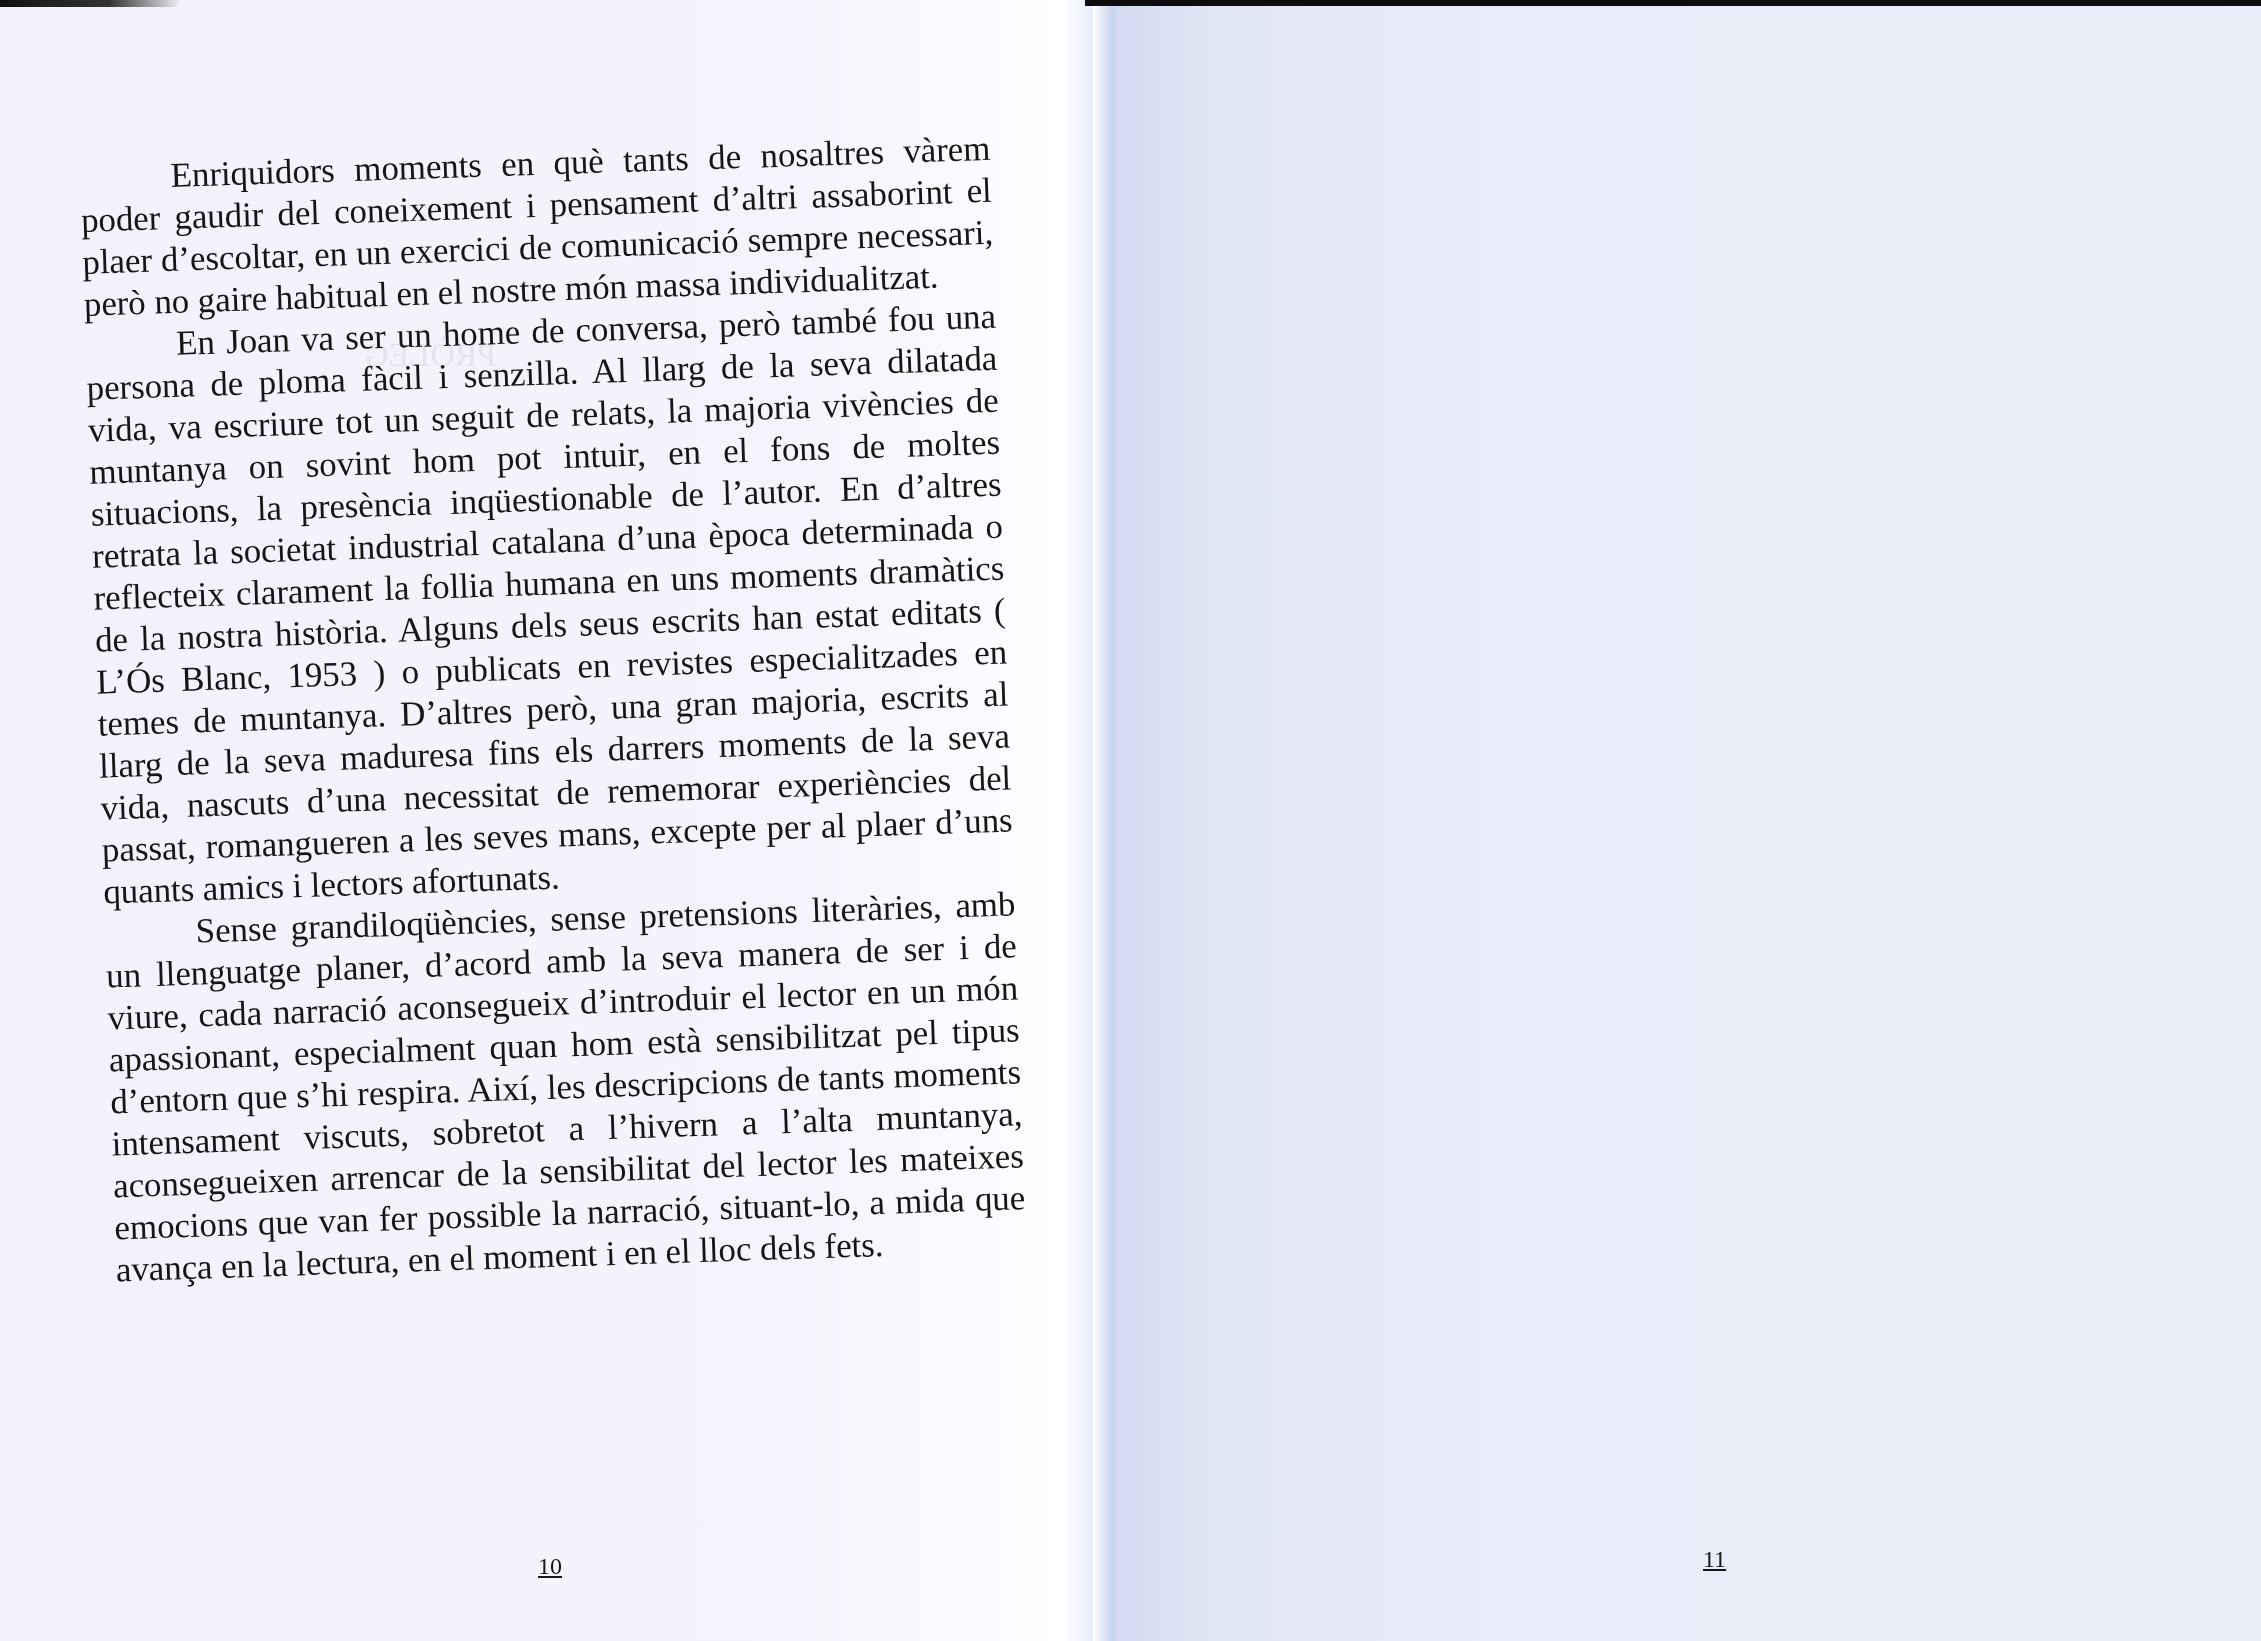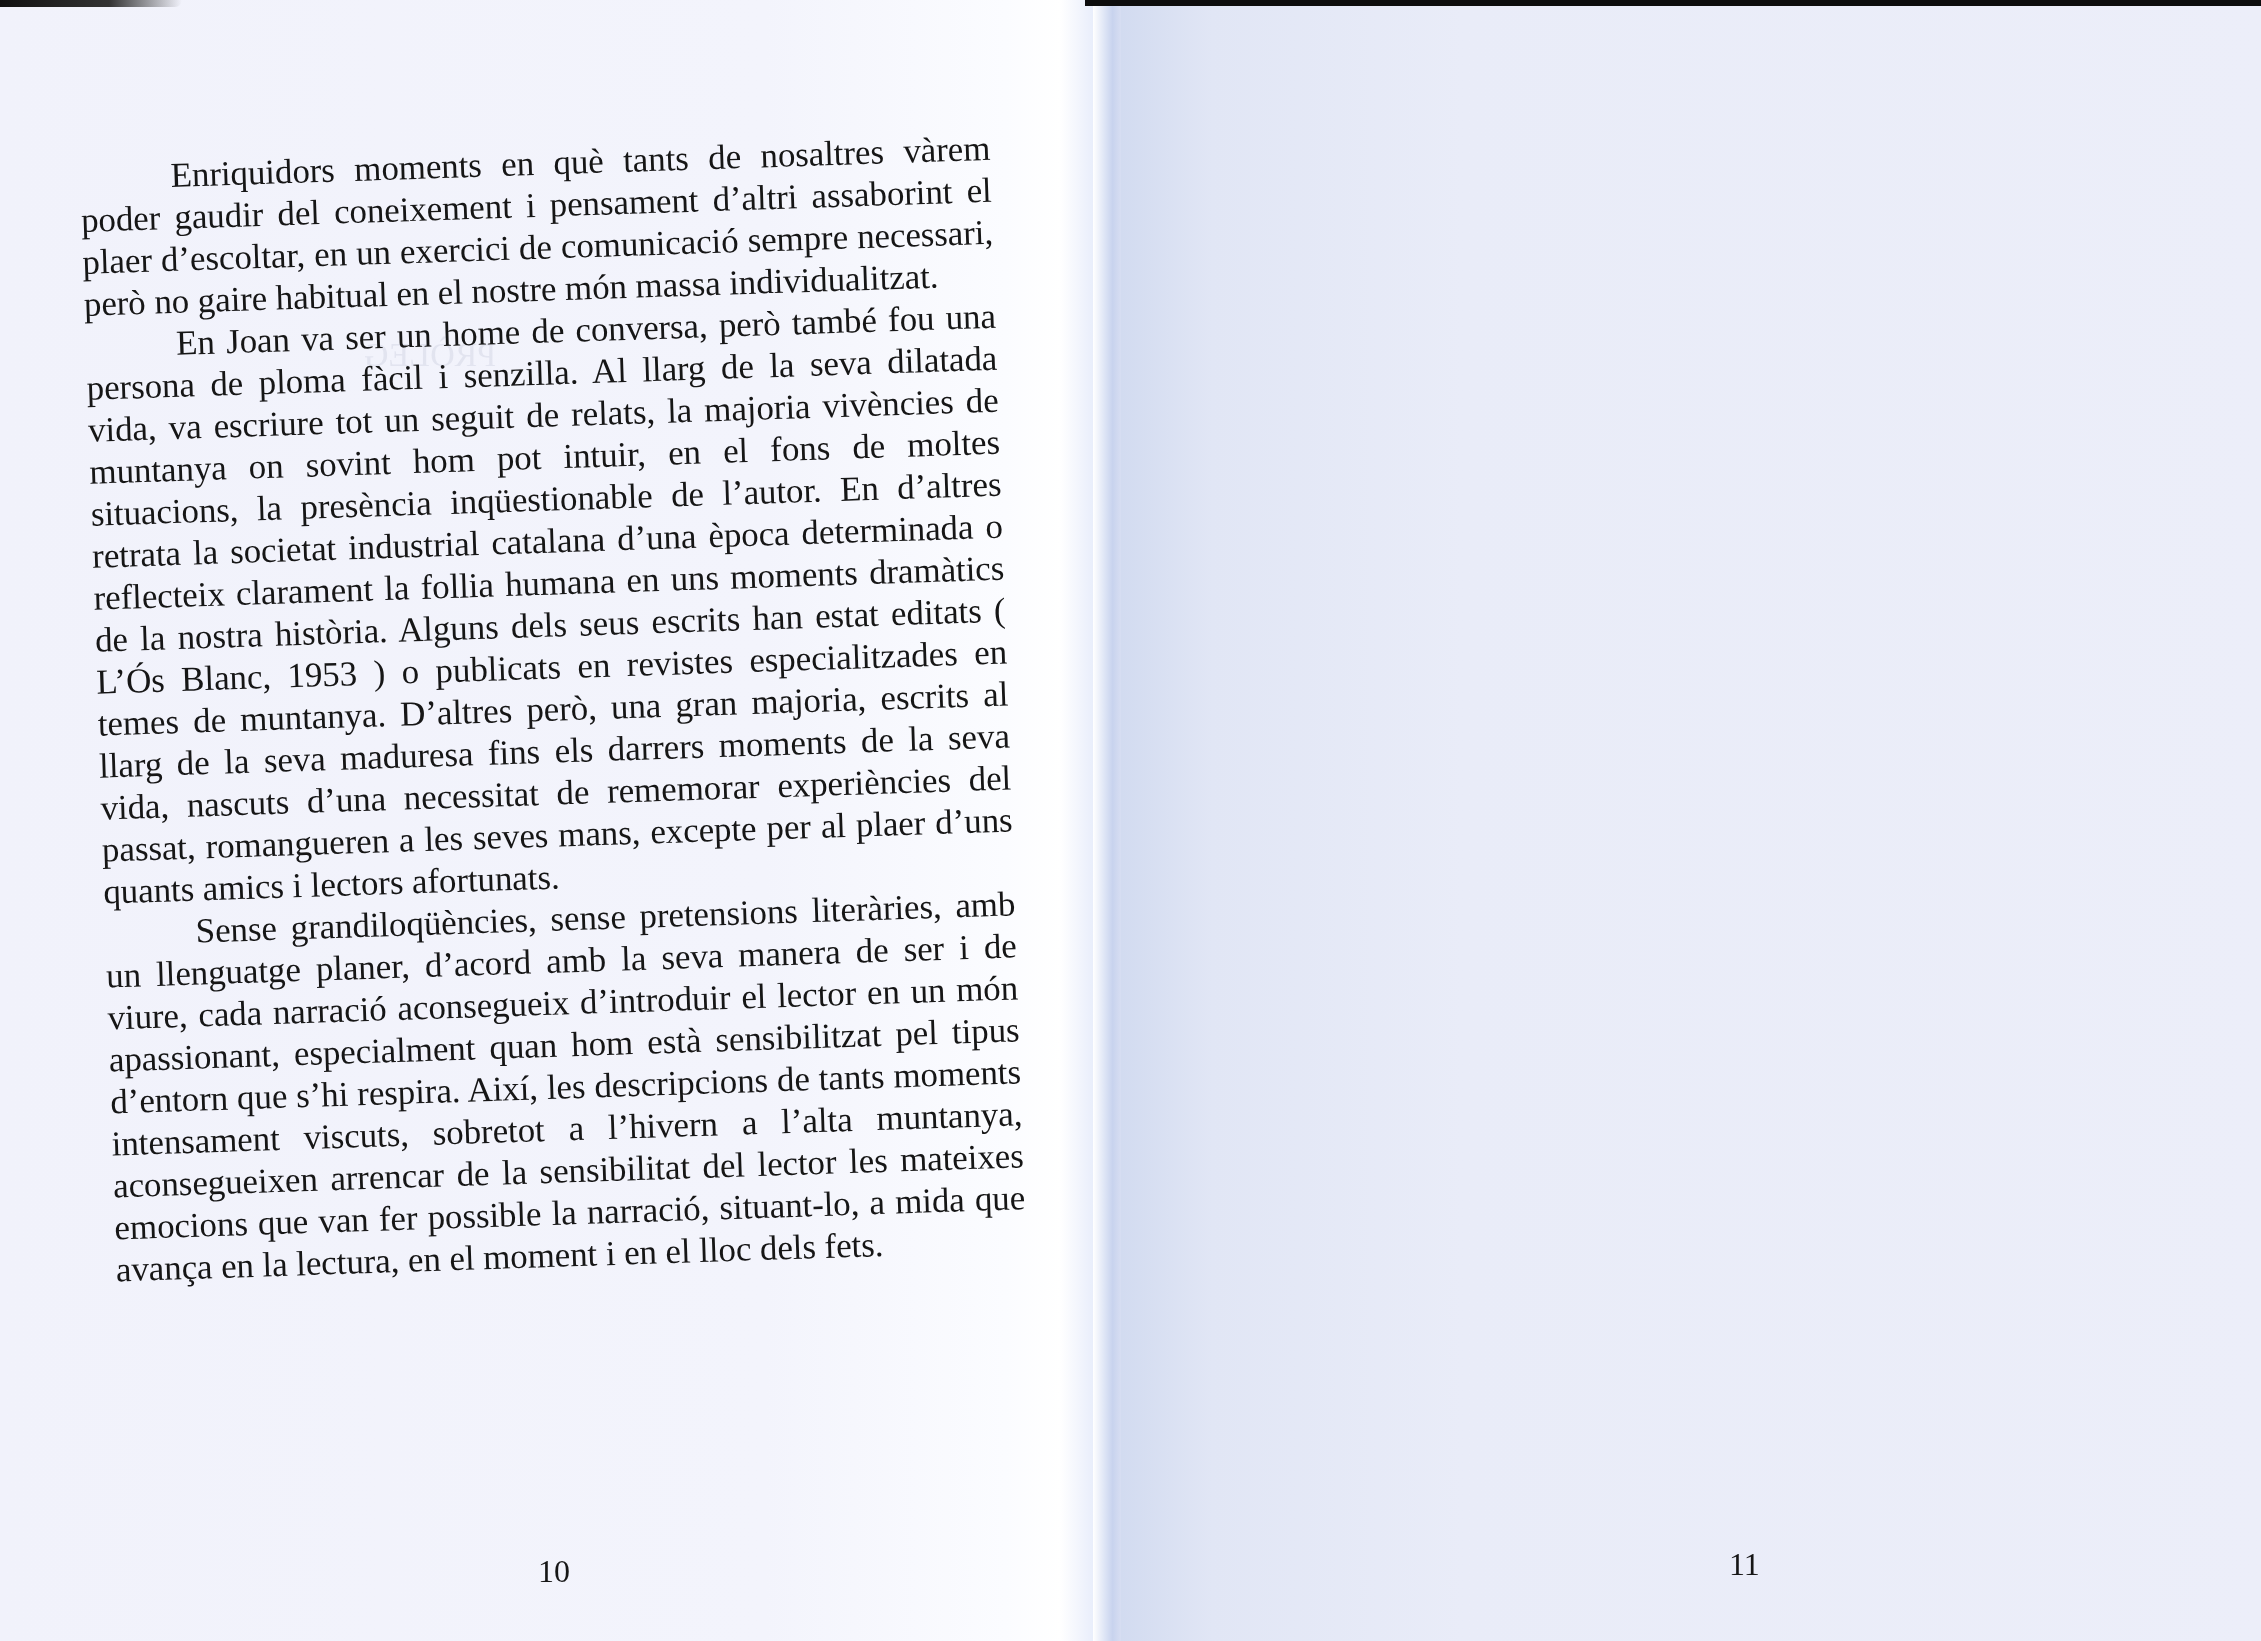--- a/index.html
+++ b/index.html
@@ -67,21 +67,22 @@
     }
     .left-text {
       left: 79px;
       top: 158px;
       width: 911px;
       transform: rotate(-1.9deg);
       transform-origin: 0 0;
     }
     .page-number {
       position: absolute;
-      font-size: 32px;
+      font-size: 24px;
+      text-decoration: underline;
     }
     .pn-left {
       left: 538px;
       top: 1553px;
     }
     .ghost {
       position: absolute;
       color: rgba(120, 130, 160, 0.13);
       font-size: 34px;
       transform: scaleX(-1);
@@ -103,18 +104,18 @@
       <p>Sense grandiloqüències, sense pretensions literàries, amb un llenguatge planer, d’acord amb la seva manera de ser i de viure, cada narració aconsegueix d’introduir el lector en un món apassionant, especialment quan  hom està  sensibilitzat pel tipus d’entorn que s’hi respira. Així,  les  descripcions de tants moments  intensament viscuts, sobretot a l’hivern a l’alta muntanya, aconsegueixen  arrencar de la sensibilitat del lector les mateixes emocions que van fer possible la narració, situant-lo, a mida que avança en la lectura, en el moment i en el  lloc dels fets.</p>
     </div>
 
     <div class="page-number pn-left">10</div>
   </div>
 
   <div class="gutter"></div>
 
   <div class="page page-right">
 
-    <div class="page-number" style="left:608px; top:1546px;">11</div>
+    <div class="page-number" style="left:582px; top:1546px;">11</div>
   </div>
 
   <div class="top-shadow-right"></div>
 </div>
 
 
 </body></html>

